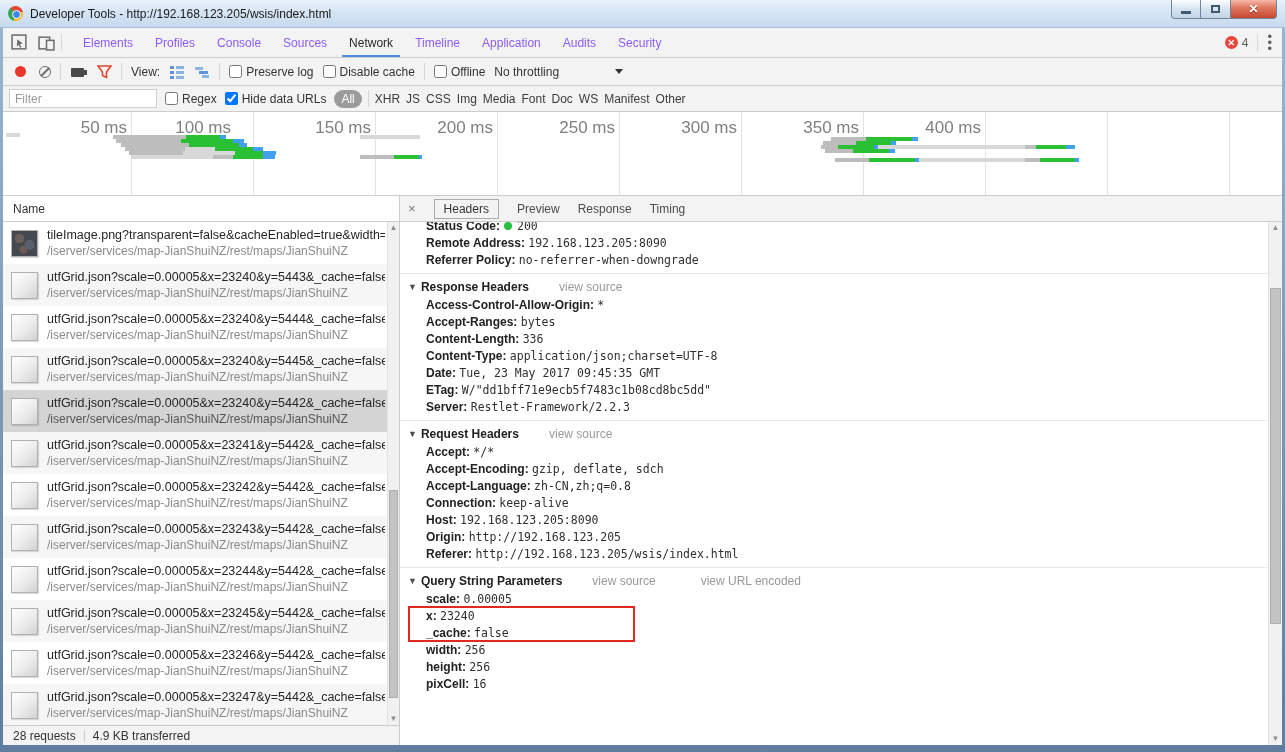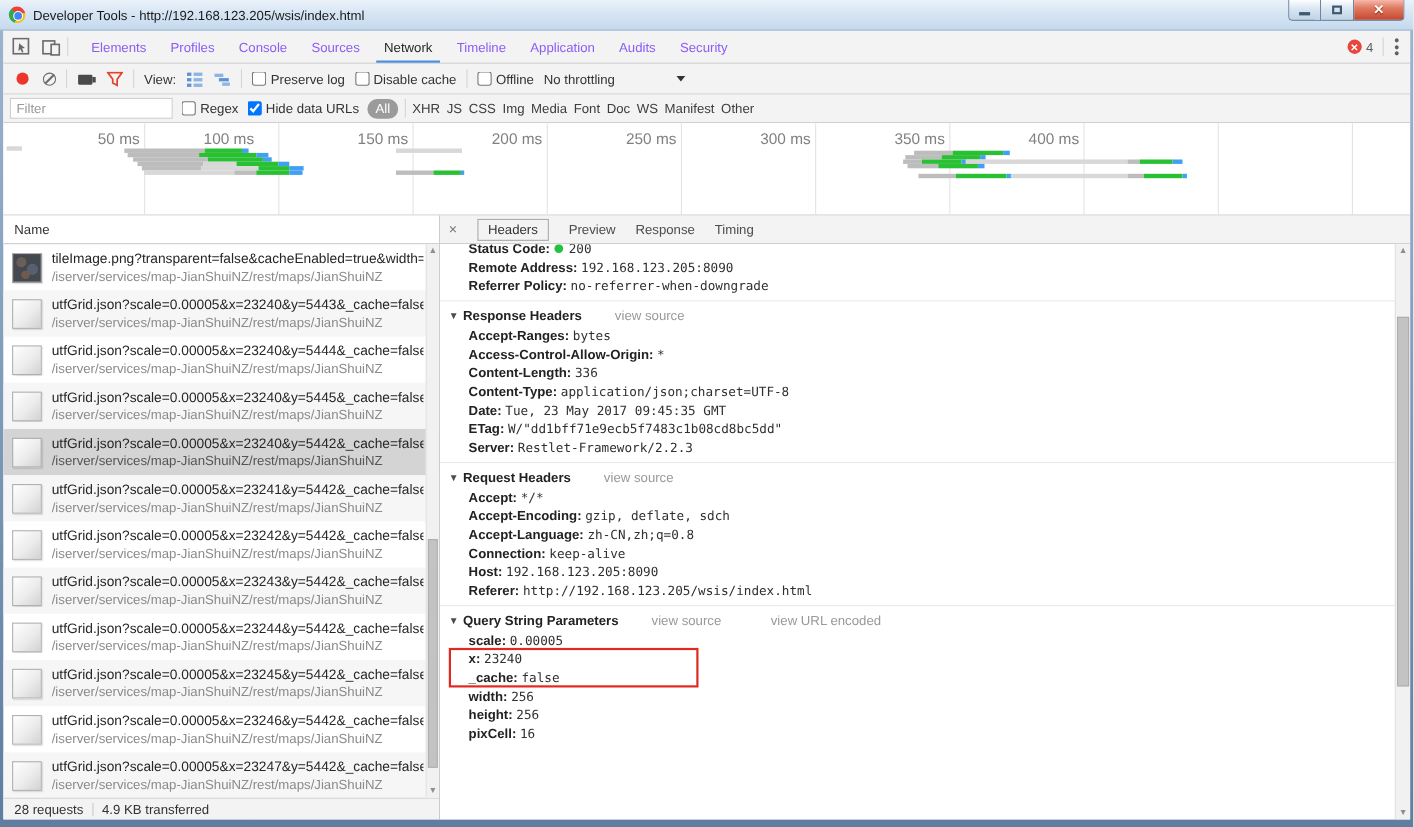--- a/index.html
+++ b/index.html
@@ -60,21 +60,21 @@
   .filterbar { height:26px; background:#f3f3f3; border-bottom:1px solid #ccc; display:flex; align-items:center; gap:8px; padding:0 6px; flex:none; }
   .filter-input { width:148px; height:19px; border:1px solid #cfcfcf; background:#fff; font:12px "Liberation Sans",sans-serif; padding:0 5px; color:#333; }
   .filter-input::placeholder { color:#9a9a9a; }
   .pills { display:flex; align-items:center; gap:6px; color:#3c3c3c; }
   .pill { cursor:default; }
   .pill.active { background:#9b9b9b; color:#fff; border-radius:9px; padding:2px 7px; }
 
   
   .overview { height:84px; border-bottom:1px solid #ccc; position:relative; background:#fff; overflow:hidden; flex:none; }
   .gridline { position:absolute; top:0; bottom:0; width:1px; background:#e3e3e3; }
-  .time-label { position:absolute; top:6px; width:70px; text-align:right; color:#808080; font-size:14px; }
+  .time-label { position:absolute; top:6px; width:70px; text-align:right; color:#808080; font-size:17px; }
   .ov-bar { position:absolute; height:4px; display:flex; }
   .ov-bar span { height:4px; display:block; }
 
   
   .main { flex:1; display:flex; min-height:0; }
   .left-panel { width:397px; flex:none; border-right:1px solid #ccc; display:flex; flex-direction:column; min-height:0; position:relative; }
   .name-header { height:26px; border-bottom:1px solid #ccc; display:flex; align-items:center; padding-left:10px; color:#333; flex:none; background:#fff; }
   .req-list { flex:1; overflow:hidden; position:relative; }
   .req-row { height:42px; display:flex; align-items:center; gap:9px; padding-left:8px; padding-right:14px; }
   .req-row:nth-child(even) { background:#f6f6f6; }
@@ -462,36 +462,37 @@
             </div>
         </div>
         <div class="det-content">
           <div class="det-scroll" id="det-scroll">
               <div class="hline"><b>Status Code:</b><span class="dot-green"></span><span class="val">200</span></div>
               <div class="hline"><b>Remote Address:</b> <span class="val">192.168.123.205:8090</span></div>
               <div class="hline"><b>Referrer Policy:</b> <span class="val">no-referrer-when-downgrade</span></div>
               <div class="divider"></div>
               <div class="sect">
                 <div class="sect-title"><span class="tri">▼</span><b>Response Headers</b><span class="src-link">view source</span></div>
+                <div class="hline"><b>Access-Control-Allow-Origin:</b> <span class="val">*</span></div>
                 <div class="hline"><b>Accept-Ranges:</b> <span class="val">bytes</span></div>
-                <div class="hline"><b>Access-Control-Allow-Origin:</b> <span class="val">*</span></div>
                 <div class="hline"><b>Content-Length:</b> <span class="val">336</span></div>
                 <div class="hline"><b>Content-Type:</b> <span class="val">application/json;charset=UTF-8</span></div>
                 <div class="hline"><b>Date:</b> <span class="val">Tue, 23 May 2017 09:45:35 GMT</span></div>
                 <div class="hline"><b>ETag:</b> <span class="val">W/"dd1bff71e9ecb5f7483c1b08cd8bc5dd"</span></div>
                 <div class="hline"><b>Server:</b> <span class="val">Restlet-Framework/2.2.3</span></div>
               </div>
               <div class="divider"></div>
               <div class="sect">
                 <div class="sect-title"><span class="tri">▼</span><b>Request Headers</b><span class="src-link">view source</span></div>
                 <div class="hline"><b>Accept:</b> <span class="val">*/*</span></div>
                 <div class="hline"><b>Accept-Encoding:</b> <span class="val">gzip, deflate, sdch</span></div>
                 <div class="hline"><b>Accept-Language:</b> <span class="val">zh-CN,zh;q=0.8</span></div>
                 <div class="hline"><b>Connection:</b> <span class="val">keep-alive</span></div>
                 <div class="hline"><b>Host:</b> <span class="val">192.168.123.205:8090</span></div>
+                <div class="hline"><b>Origin:</b> <span class="val">http://192.168.123.205</span></div>
                 <div class="hline"><b>Referer:</b> <span class="val">http://192.168.123.205/wsis/index.html</span></div>
               </div>
               <div class="divider"></div>
               <div class="sect">
                 <div class="sect-title"><span class="tri">▼</span><b>Query String Parameters</b><span class="src-link">view source</span><span class="src-link">view URL encoded</span></div>
                 <div class="hline"><b>scale:</b> <span class="val">0.00005</span></div>
                 <div class="hline"><b>x:</b> <span class="val">23240</span></div>
                 <div class="hline"><b>_cache:</b> <span class="val">false</span></div>
                 <div class="hline"><b>width:</b> <span class="val">256</span></div>
                 <div class="hline"><b>height:</b> <span class="val">256</span></div>

